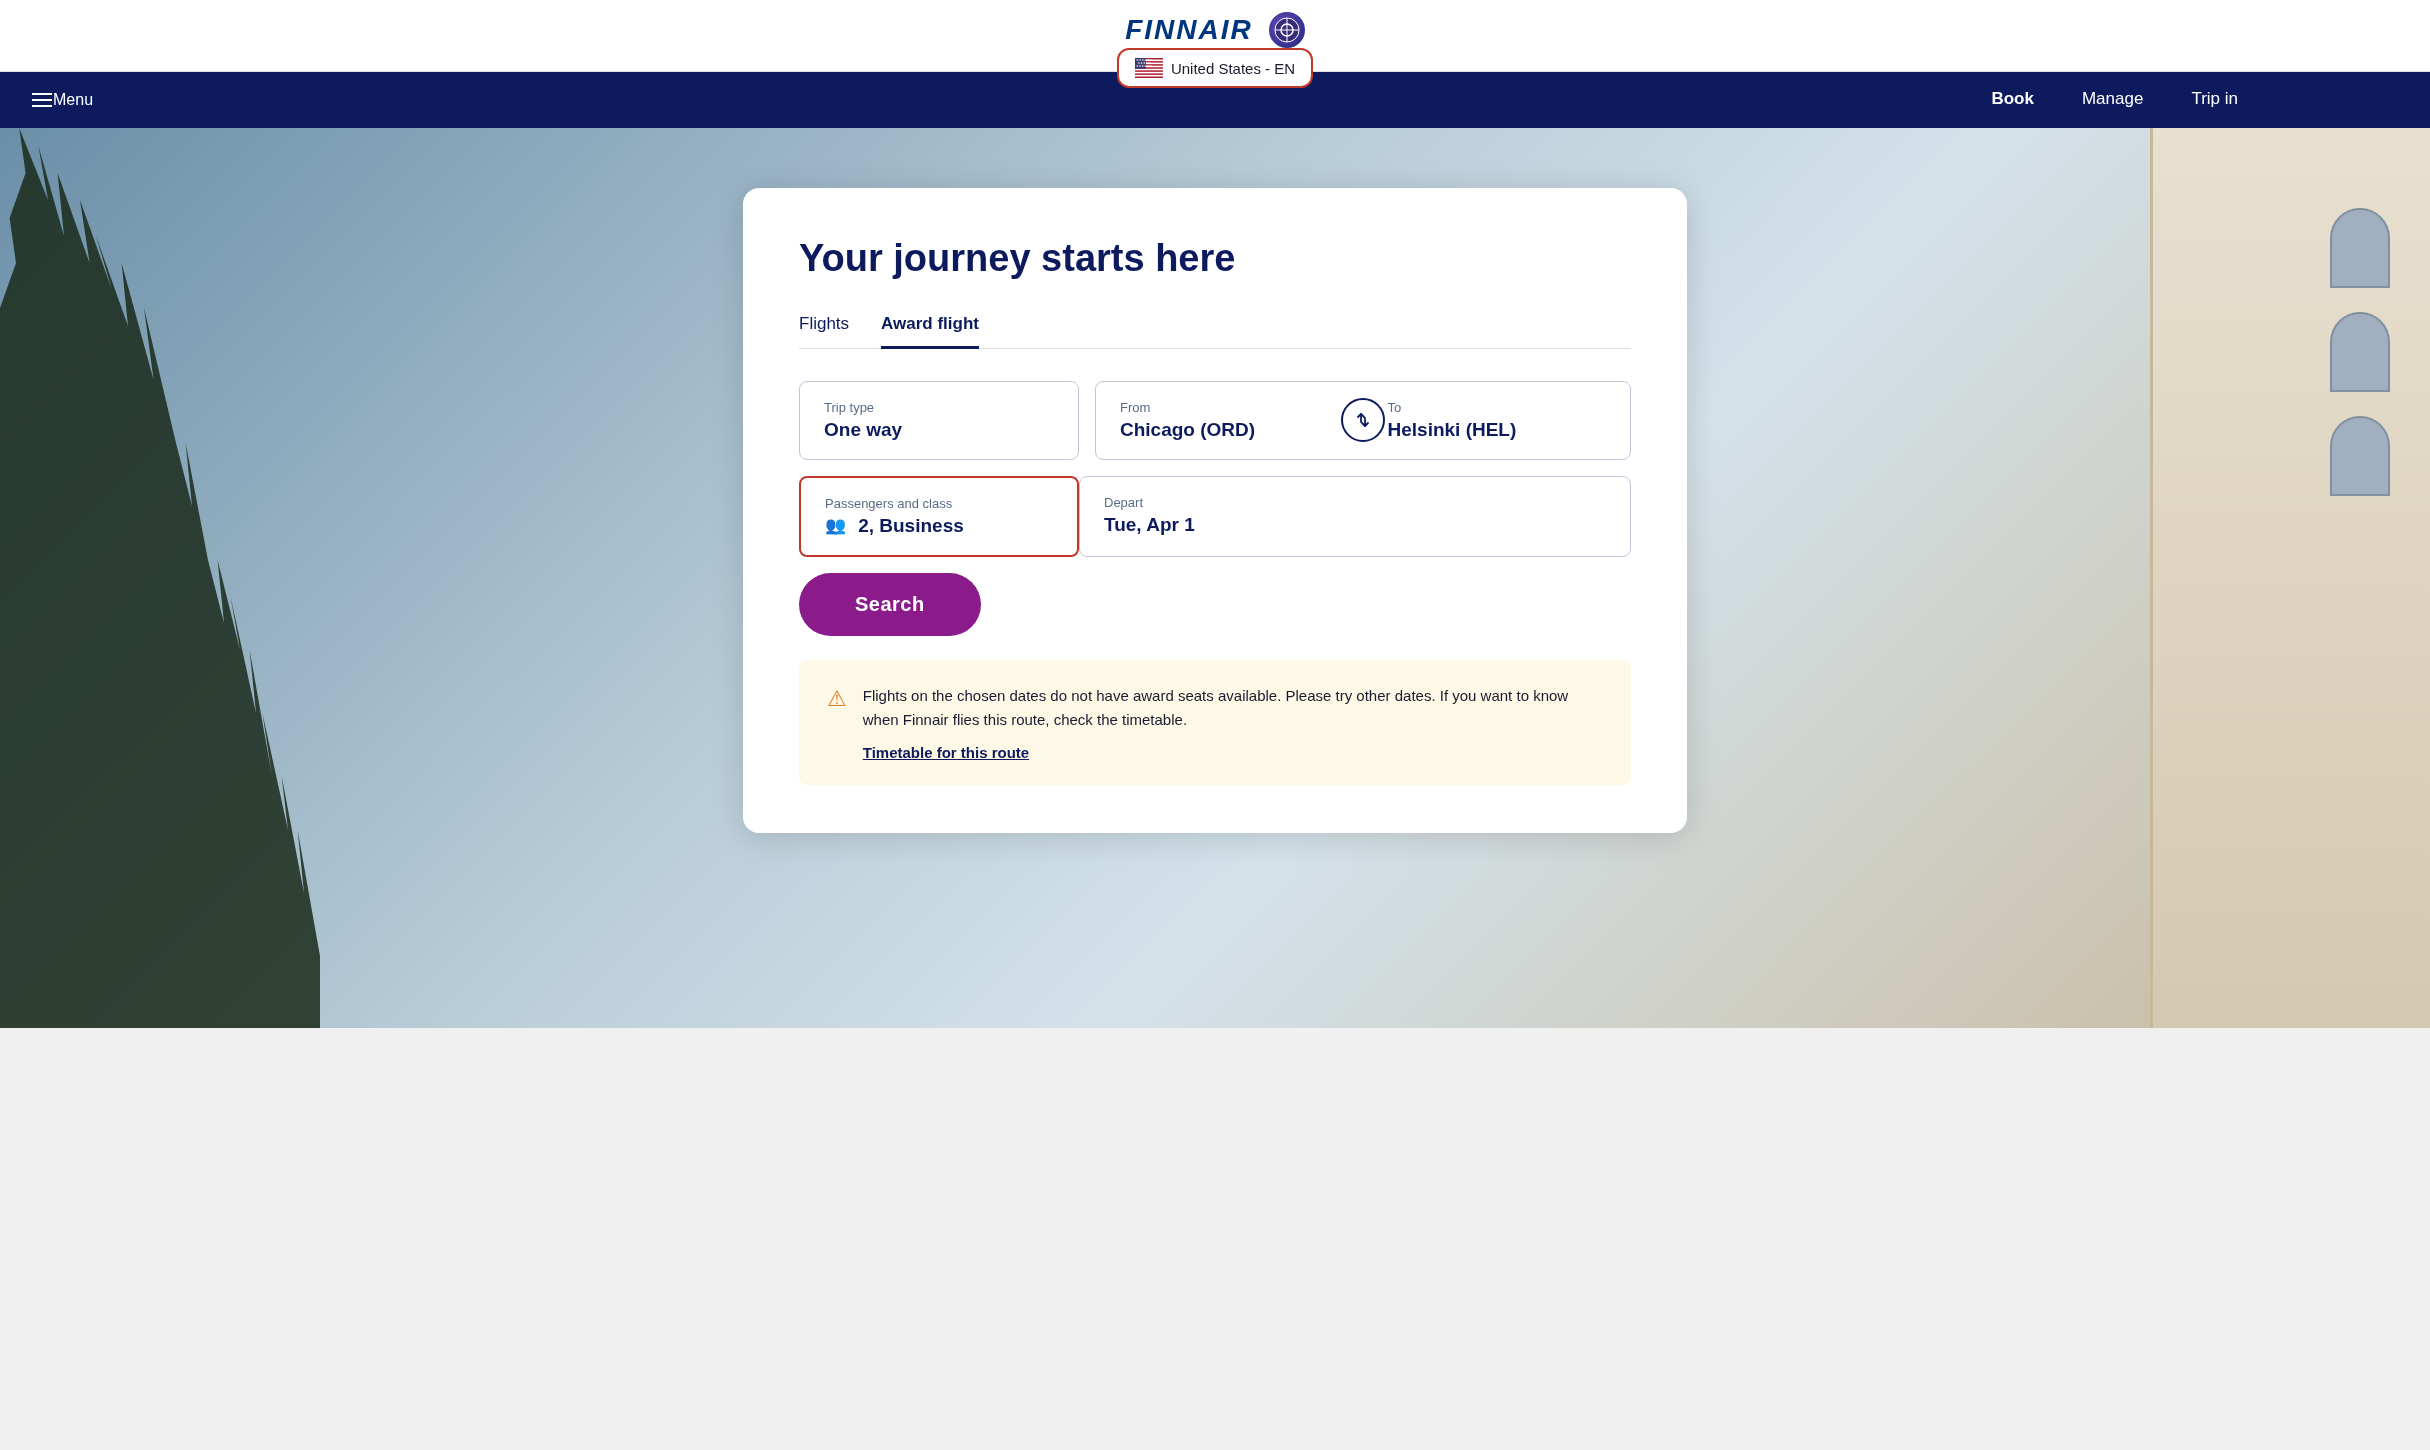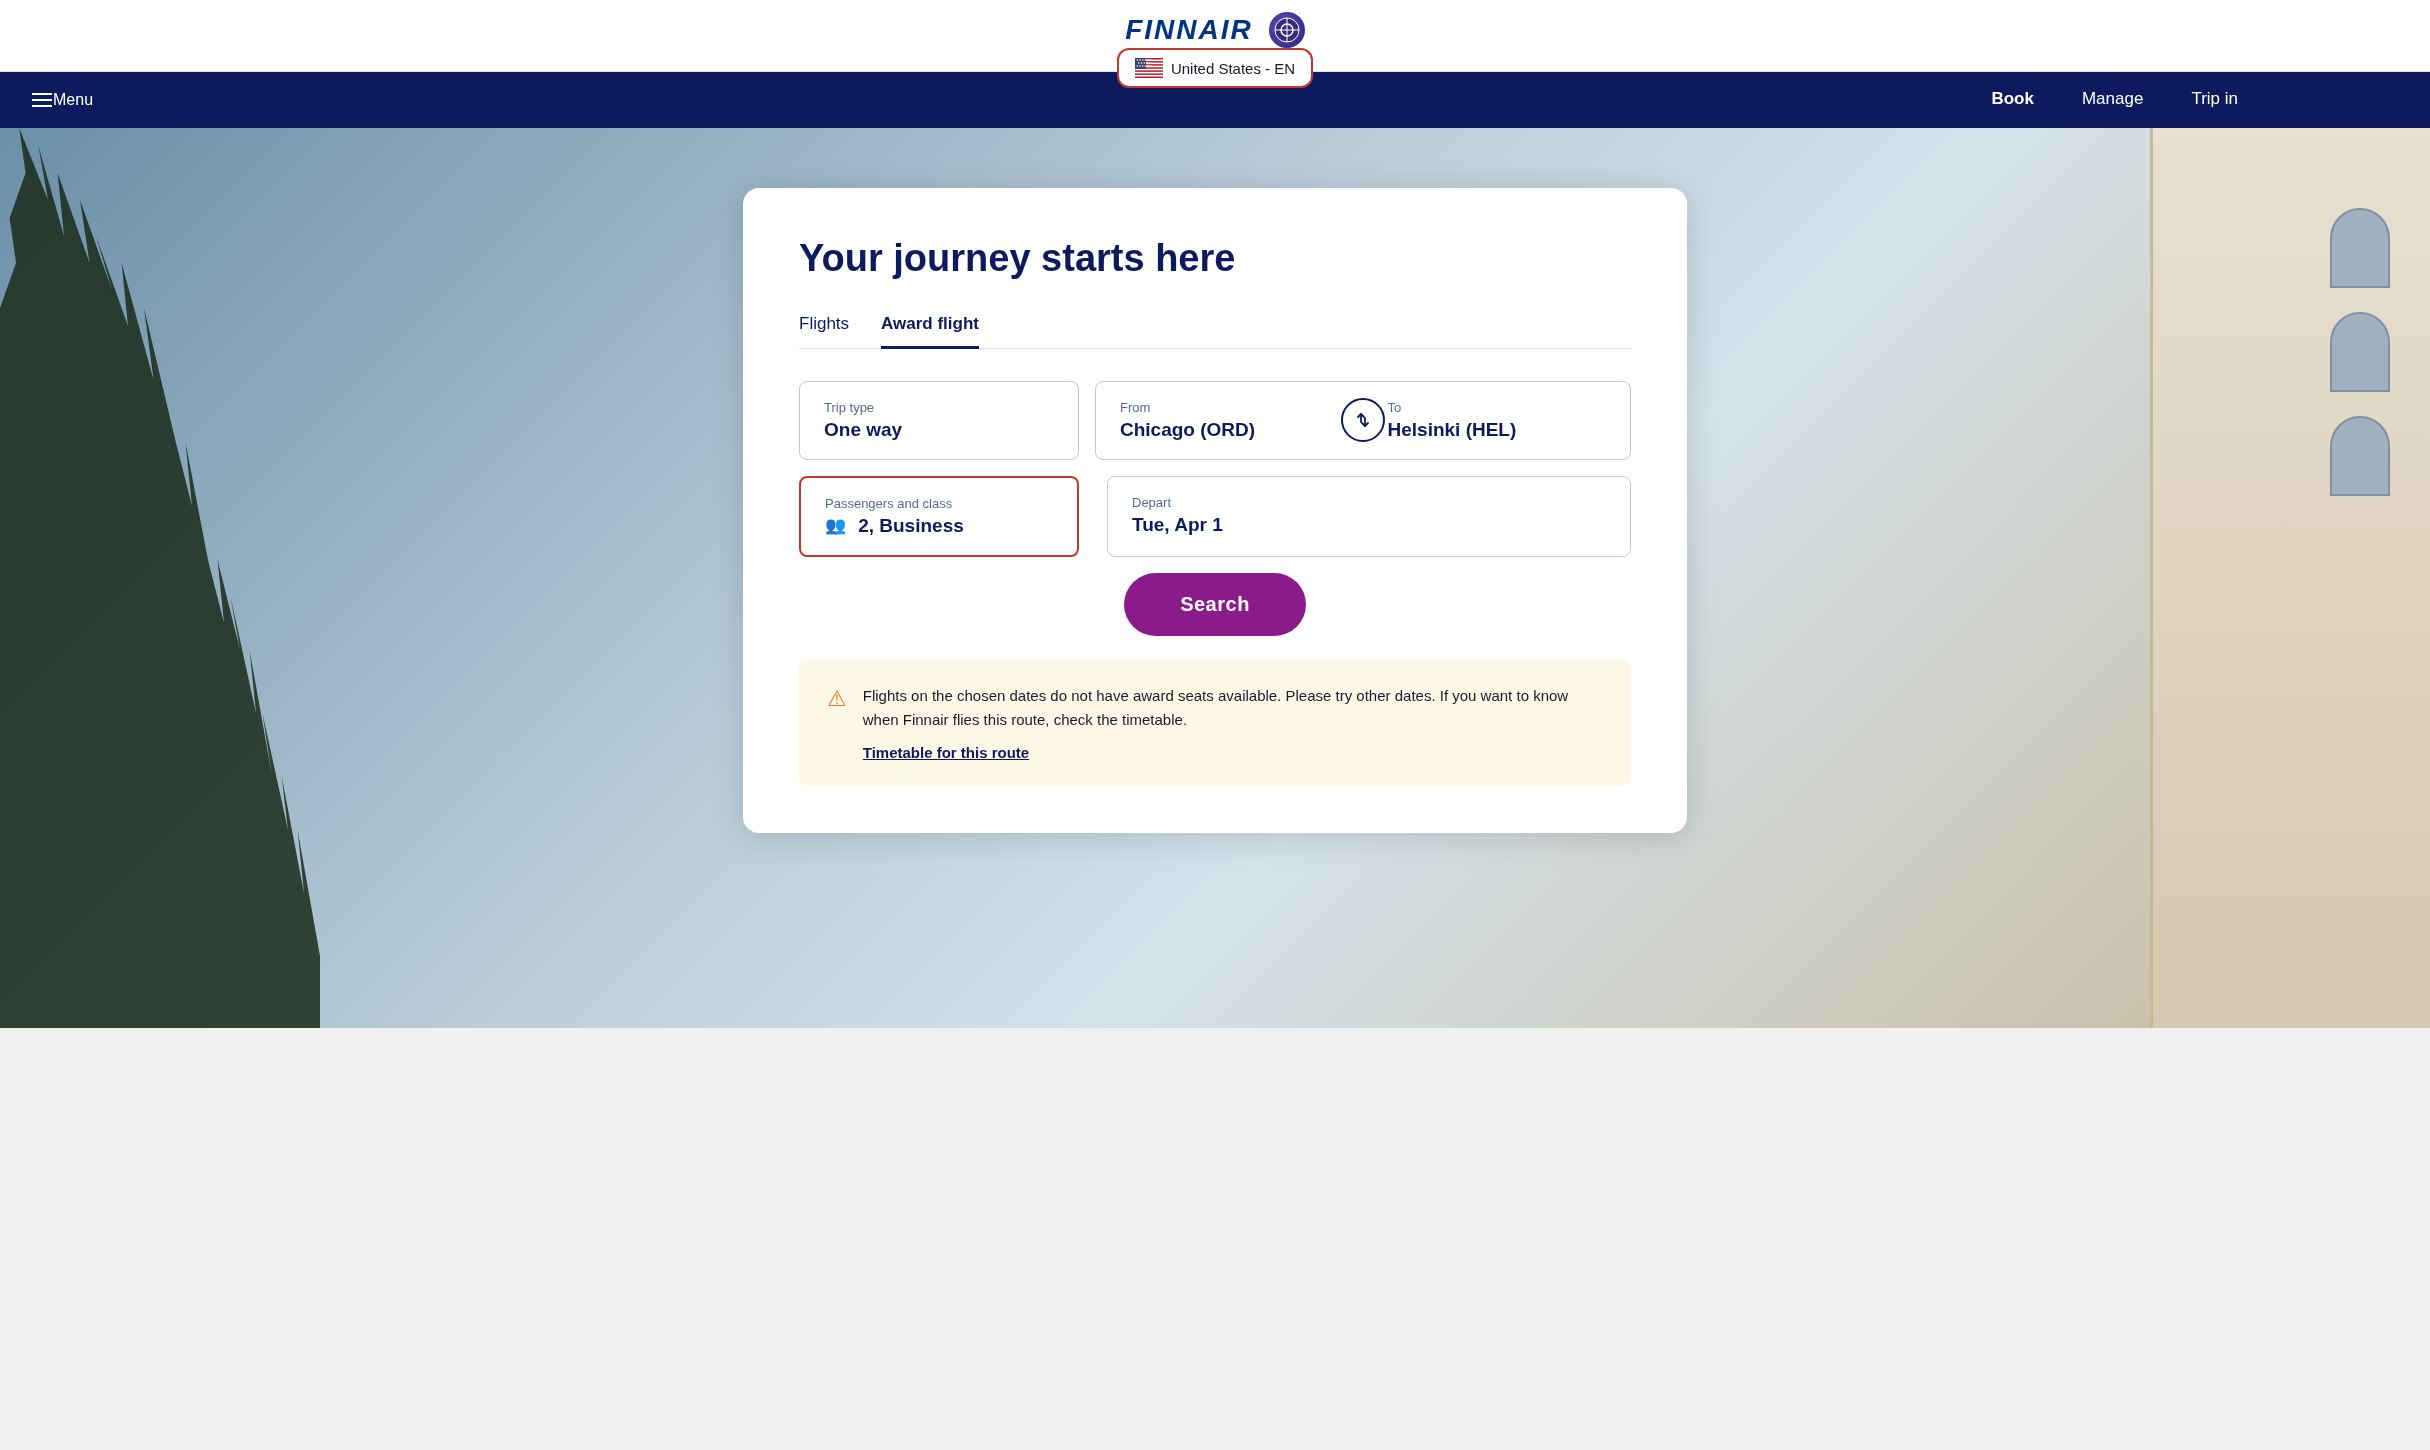--- a/index.html
+++ b/index.html
@@ -297,35 +297,35 @@
       align-items: center;
       justify-content: center;
       cursor: pointer;
       z-index: 2;
       color: #0d1b5e;
       font-size: 18px;
     }
 
     .field-pass {
       flex: 0 0 280px;
-      margin-right: 28px;
+      margin-right: 0;
     }
     .field-depart {
       flex: 1;
     }
 
     .passengers-icon {
       font-size: 17px;
       margin-right: 4px;
     }
 
     
     .search-btn-row {
       display: flex;
-      justify-content: center;
+      justify-content: flex-start;
       margin-top: 16px;
       margin-bottom: 24px;
     }
     .search-btn {
       background: #8b1a8b;
       color: #fff;
       border: none;
       border-radius: 32px;
       padding: 20px 56px;
       font-size: 20px;

